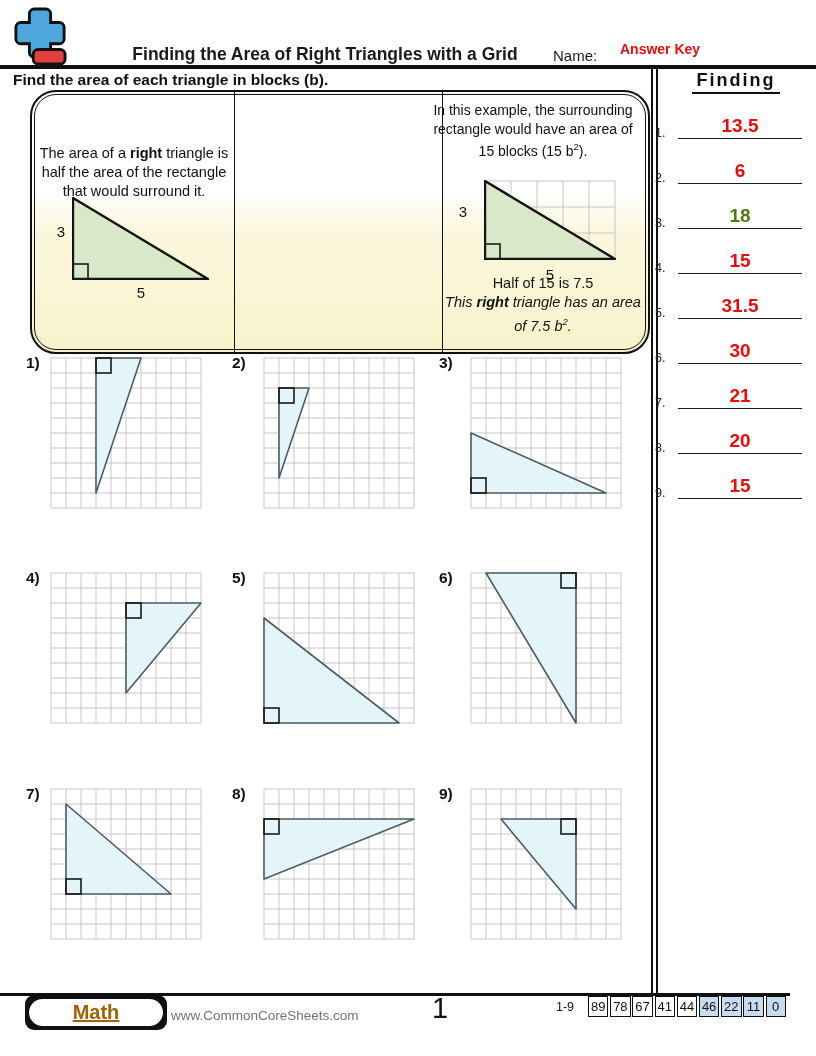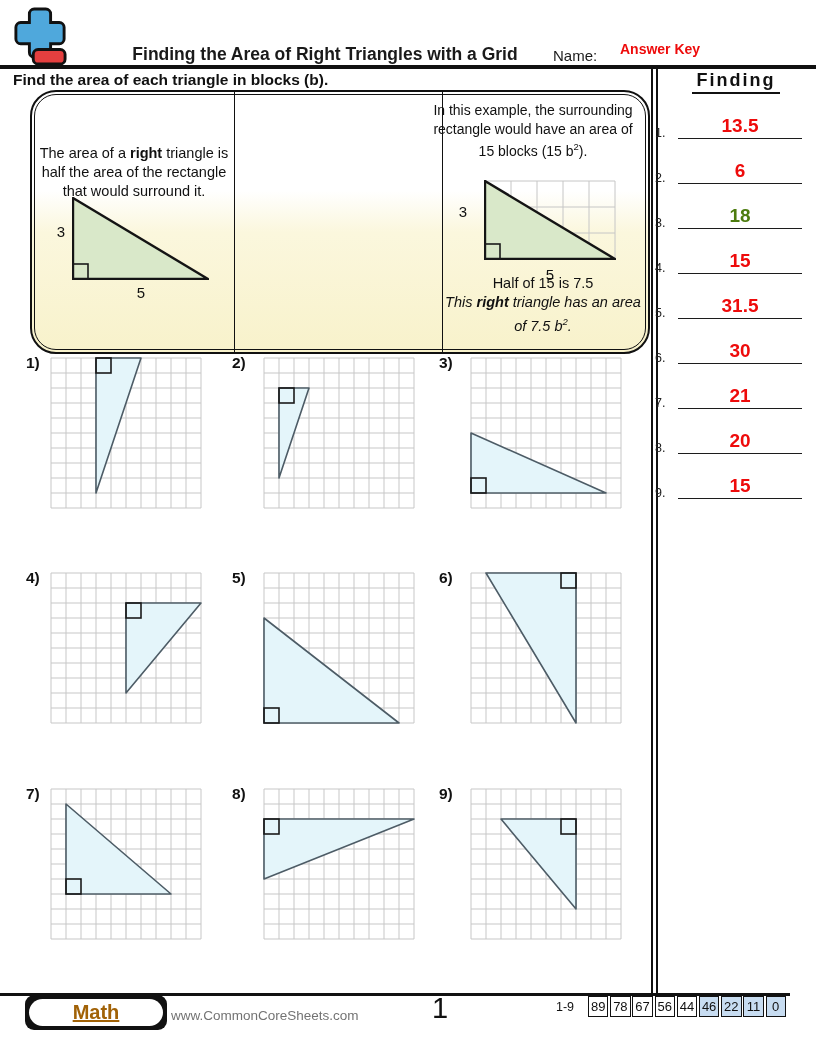--- a/index.html
+++ b/index.html
@@ -415,21 +415,21 @@
   <div class="math-badge">
     <div class="math-pill">Math</div>
   </div>
   <div class="website">www.CommonCoreSheets.com</div>
   <div class="page-num">1</div>
   <div class="range-label">1-9</div>
   <div class="score-cells" id="score-cells">
       <div class="score-cell">89</div>
       <div class="score-cell">78</div>
       <div class="score-cell">67</div>
-      <div class="score-cell">56</div>
+      <div class="score-cell">41</div>
       <div class="score-cell">44</div>
       <div class="score-cell" style="background: rgb(199, 220, 241);">46</div>
       <div class="score-cell" style="background: rgb(199, 220, 241);">22</div>
       <div class="score-cell" style="background: rgb(199, 220, 241);">11</div>
       <div class="score-cell" style="background: rgb(199, 220, 241);">0</div>
     </div>
 
 </div>
 
 </body></html>

